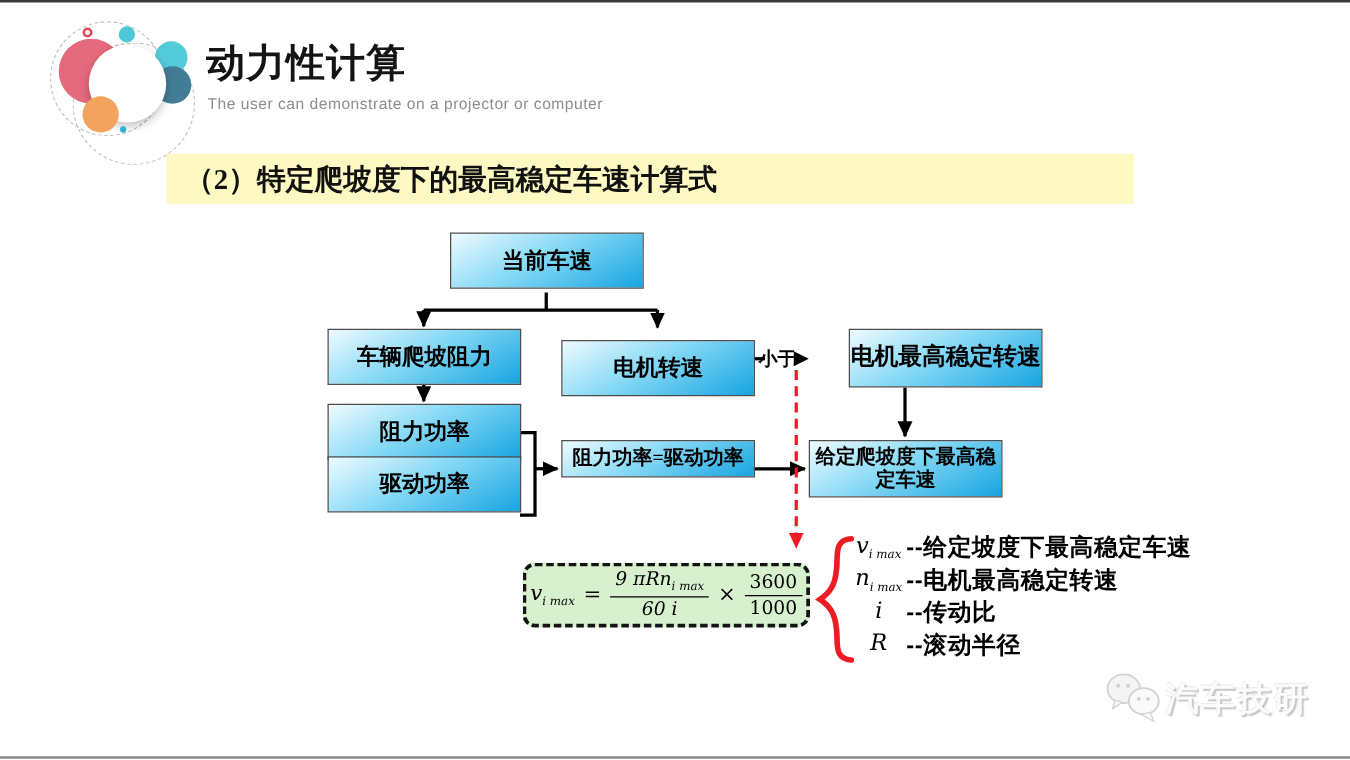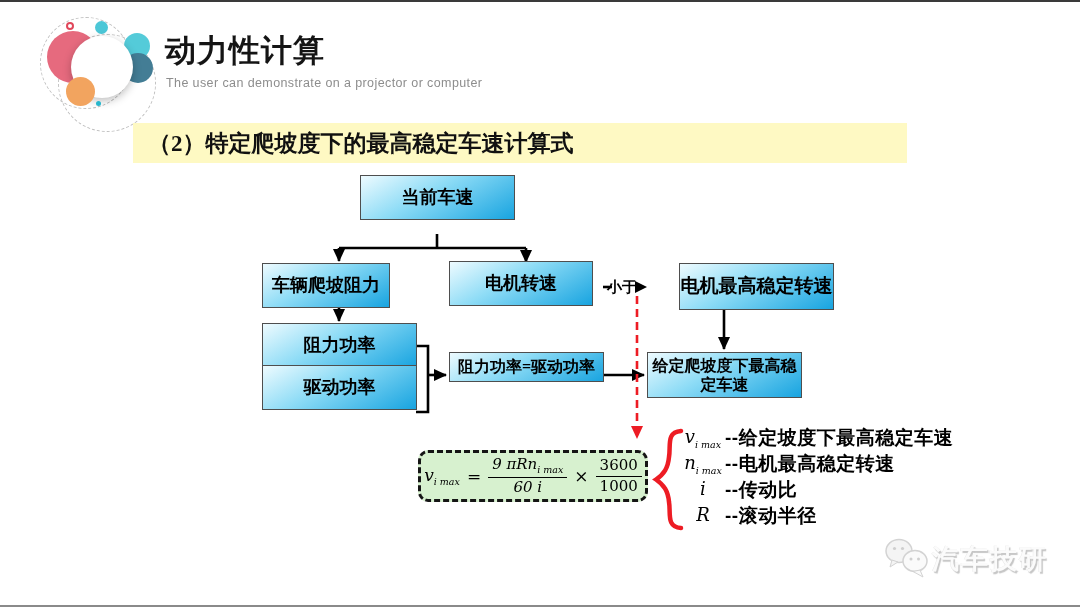--- a/index.html
+++ b/index.html
@@ -22,23 +22,23 @@
           box-sizing:border-box;display:flex;align-items:center;padding-left:15px;
           font-family:"Liberation Serif","DejaVu Serif",serif;font-weight:bold;font-size:23px;color:#111;}
 
   
   .fc-svg{position:absolute;left:0;top:0;z-index:1;pointer-events:none;}
   .fc-box{position:absolute;box-sizing:border-box;z-index:2;border:1.5px solid #4e4e4e;
           background:linear-gradient(150deg,#eefbff 0%,#8edcf6 42%,#18a4e0 100%);
           display:flex;align-items:center;justify-content:center;text-align:center;
           font-family:"Liberation Serif","DejaVu Serif",serif;font-weight:bold;font-size:18px;
           line-height:1.2;color:#000;}
-  .b-current{left:360px;top:175px;width:155px;height:45px;}
-  .b-climb{left:262px;top:263px;width:128px;height:45px;}
-  .b-motor{left:449px;top:261px;width:144px;height:45px;}
+  .b-current{left:360px;top:186px;width:155px;height:45px;}
+  .b-climb{left:262px;top:263px;width:155px;height:45px;}
+  .b-motor{left:449px;top:272px;width:155px;height:45px;}
   .b-motormax{left:679px;top:263px;width:155px;height:47px;font-size:19px;}
   .b-resist{left:262px;top:323px;width:155px;height:45px;}
   .b-eq{left:449px;top:352px;width:155px;height:30px;font-size:16px;}
   .b-maxstable{left:647px;top:352px;width:155px;height:46px;font-size:16px;padding:0 4px;}
   .b-drive{left:262px;top:365px;width:155px;height:45px;}
   .edge-label{position:absolute;left:607px;top:278px;z-index:3;
               font-family:"Liberation Serif","DejaVu Serif",serif;font-weight:bold;font-size:15px;color:#000;}
 
   
   .formula-box{position:absolute;left:418px;top:450px;width:230px;height:52px;box-sizing:border-box;

